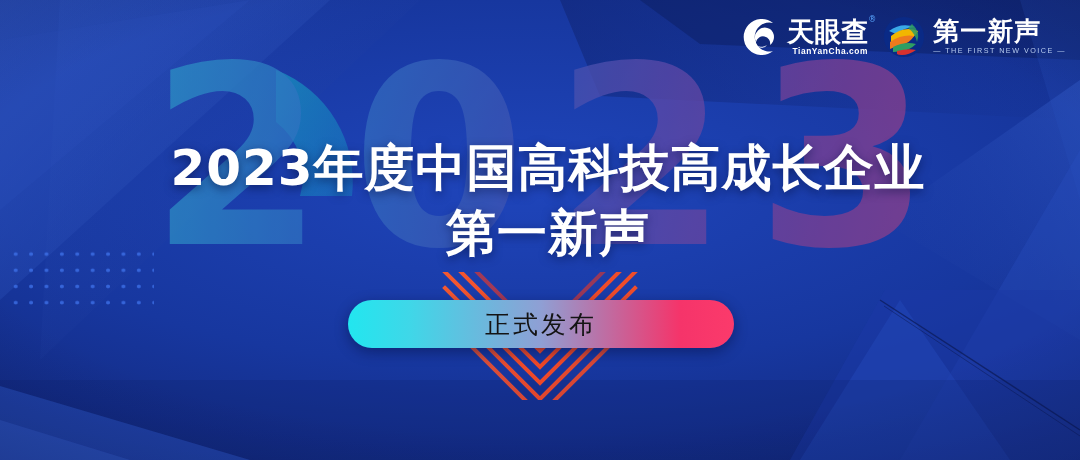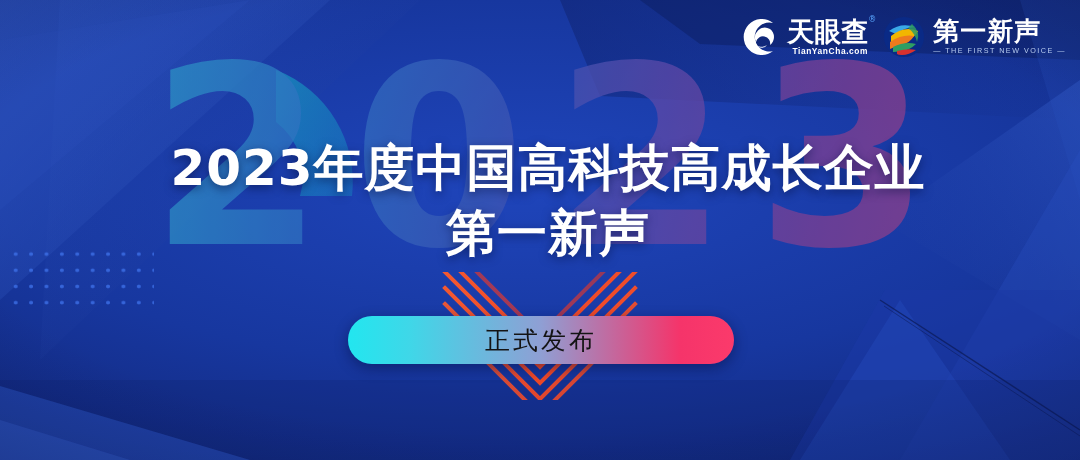--- a/index.html
+++ b/index.html
@@ -165,21 +165,21 @@
     font-family: "DejaVu Sans", "Liberation Sans", sans-serif;
     padding-left: 8px;
   }
   .title .line1 { display: block; }
   .title .line2 { display: block; }
 
   
   .pill {
     position: absolute;
     left: 348px;
-    top: 316px;
+    top: 300px;
     width: 386px;
     height: 48px;
     border-radius: 24px;
     background: linear-gradient(90deg, #22e6ef 0%, #3fd7e8 16%, #8f9fd4 50%, #f5346a 86%, #fb3a6b 100%);
     display: flex;
     align-items: center;
     justify-content: center;
     box-shadow: 0 4px 14px rgba(5,12,55,0.45);
   }
   .pill-label {

